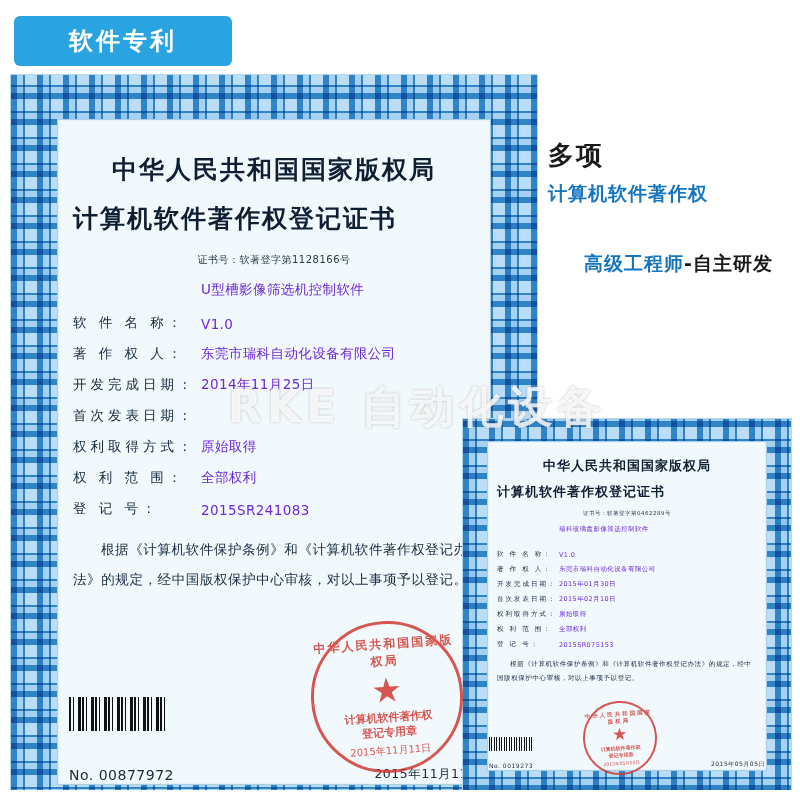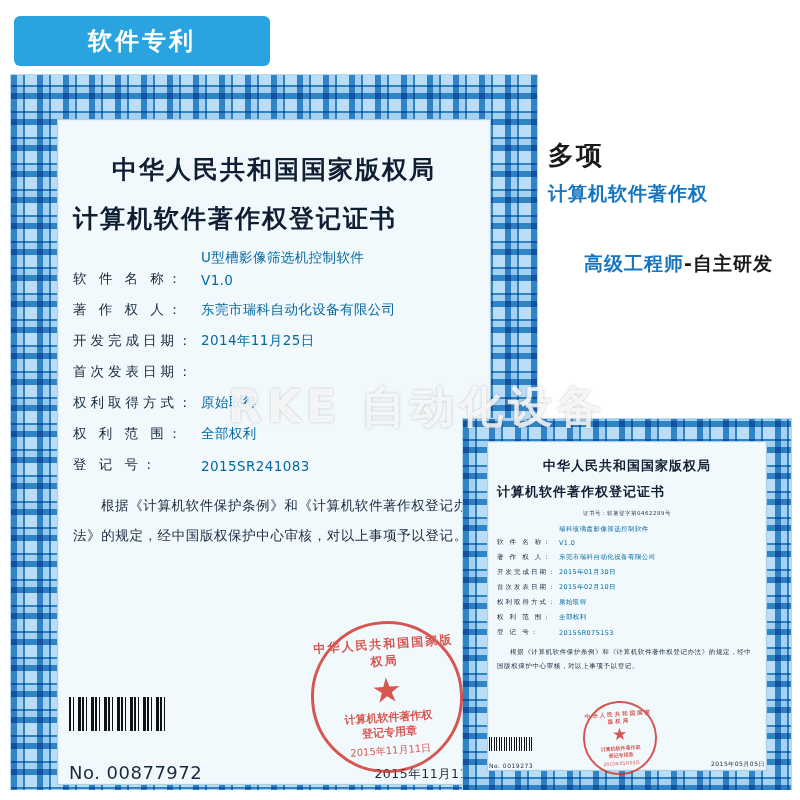--- a/index.html
+++ b/index.html
@@ -8,21 +8,21 @@
     width: 800px; height: 800px;
     background: #ffffff;
     font-family: "DejaVu Sans", "Liberation Sans", sans-serif;
     position: relative;
     overflow: hidden;
   }
 
   
   .badge {
     position: absolute; left: 14px; top: 16px;
-    width: 256px; height: 50px;
+    width: 218px; height: 50px;
     background: #2aa4e0;
     border-radius: 6px;
     display: flex; align-items: center; justify-content: center;
     color: #ffffff;
     font-size: 24px;
     letter-spacing: 3px;
     font-weight: bold;
   }
 
   
@@ -106,43 +106,43 @@
     text-align: center; font-size: 10px; margin-top: 18px; color:#27384c;
     letter-spacing: .5px;
   }
 
   .rows { margin-top: 14px; }
   .row { display: flex; align-items: flex-end; margin-bottom: 13px; font-size: 13.5px; }
   .row .lbl {
     width: 128px; flex: 0 0 128px;
     letter-spacing: 4px; color:#17293f;
   }
-  .row .val { flex: 1 1 auto; color:#0369a1; letter-spacing: .4px; }
-  .row .val .v2 { display:block; margin-top: 5px; }
+  .row .val { flex: 1 1 auto; color:#6d28d9; letter-spacing: .4px; }
+  .row .val .v2 { display:block; margin-top: 17px; }
 
   .para {
     margin-top: 16px; font-size: 13.5px; line-height: 30px; letter-spacing: .6px;
     text-indent: 28px; color:#17293f;
   }
 
   .barcode {
     position: absolute; left: 58px; bottom: 96px;
     width: 96px; height: 34px;
     background-image: repeating-linear-gradient(90deg,
       #111 0 2px, transparent 2px 4px, #111 4px 5px, transparent 5px 9px,
       #111 9px 12px, transparent 12px 13px);
   }
   .barcode.small {
     width: 44px; height: 14px; left: 26px; bottom: 40px;
     background-image: repeating-linear-gradient(90deg,
       #111 0 1px, transparent 1px 2px, #111 2px 3px, transparent 3px 5px);
   }
   .foot {
     position: absolute; left: 58px; bottom: 44px;
-    font-size: 18px; color:#17293f; letter-spacing: .5px;
+    font-size: 14px; color:#17293f; letter-spacing: .5px;
   }
   .foot-right {
     position: absolute; right: 56px; bottom: 44px;
     font-size: 12.5px; color:#17293f; letter-spacing: .5px;
   }
 
   
   .seal {
     position: absolute;
     border-radius: 50%;
@@ -204,20 +204,21 @@
   <span>软件专利</span>
 </div>
 
 <div class="cert" id="cert-main">
   <div class="greek"></div>
   <div class="inner-white"></div>
 
   <div class="cert-body">
     <div class="title-1">中华人民共和国国家版权局</div>
     <div class="title-2">计算机软件著作权登记证书</div>
+    <div class="cert-no-line">证书号：软著登字第1128166号</div>
 
     <div class="rows">
       <div class="row">
         <div class="lbl">软 件 名 称：</div>
         <div class="val">
           <span>U型槽影像筛选机控制软件</span>
           <span class="v2">V1.0</span>
         </div>
       </div>
       <div class="row">

